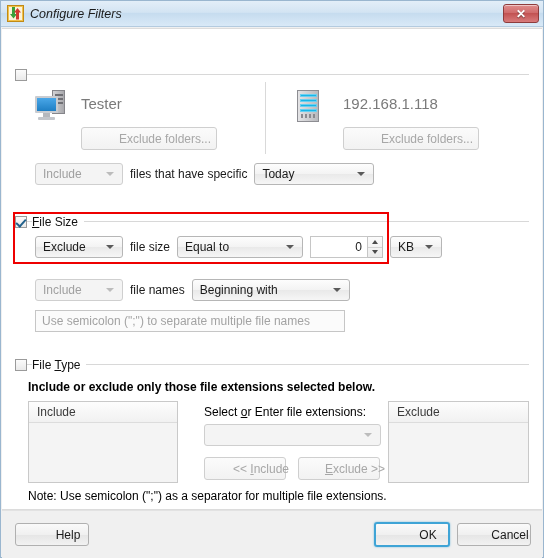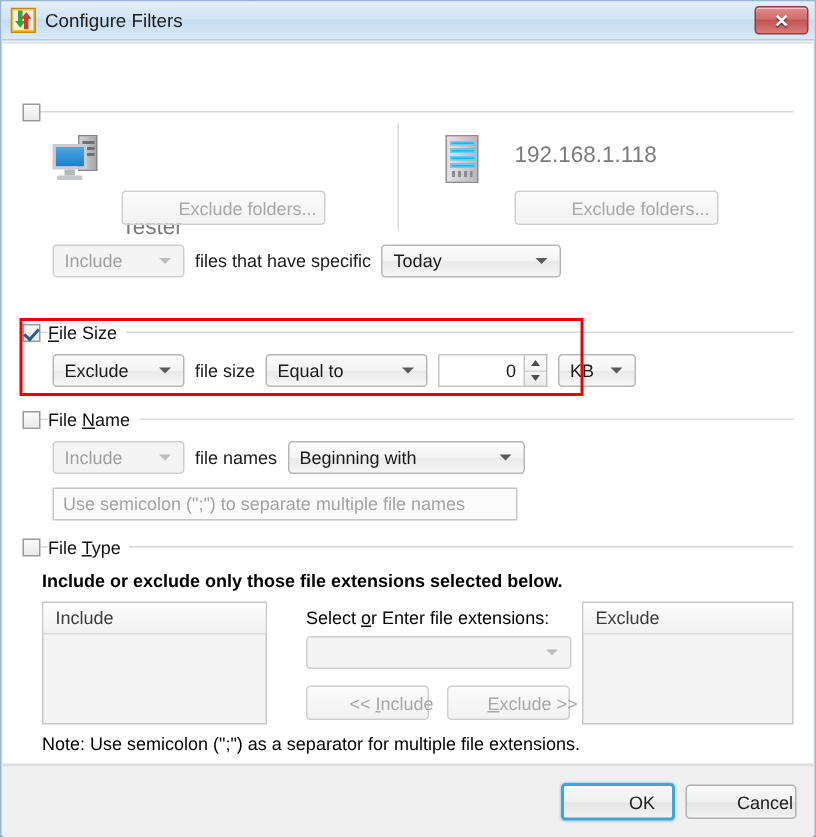--- a/index.html
+++ b/index.html
@@ -41,20 +41,21 @@
   .title-icon {
     width: 17px; height: 17px;
     position: relative;
     margin-right: 6px;
     flex: 0 0 auto;
   }
   .title-text {
     font-size: 12.5px;
     color: #1b1b1b;
     white-space: nowrap;
+    font-style: italic;
   }
   .close-btn {
     position: absolute;
     right: 4px;
     top: 3px;
     width: 36px;
     height: 19px;
     box-sizing: border-box;
     border: 1px solid #8e3c3c;
     border-radius: 3px;
@@ -414,21 +415,21 @@
         <div class="cb"></div>
       </div>
       <div class="group-body" style="height:72px;">
 
         <div class="pc-icon" style="left:20px; top:8px;">
           <div class="pc-tower"></div>
           <div class="pc-mon"></div>
           <div class="pc-stand"></div>
           <div class="pc-base"></div>
         </div>
-        <div class="host-name" style="left:66px; top:13px;margin-top:48px;">Tester</div>
+        <div class="host-name" style="left:66px; top:13px;">Tester</div>
         <div class="btn disabled" style="position:absolute; left:66px; top:45px; width:136px;">
           <span>Exclude folders...</span>
         </div>
 
         <div class="vsep" style="left:250px; top:0px; height:72px;"></div>
 
         <div class="srv-icon" style="left:282px; top:8px;">
           <div class="srv-bay" style="top:3px;"></div>
           <div class="srv-bay" style="top:8px;"></div>
           <div class="srv-bay" style="top:13px;"></div>
@@ -468,21 +469,21 @@
       </div>
       <div class="group-body">
         <div class="row">
           <div class="combo" style="width:88px;">
             <span>Exclude</span>
             <span class="arrow"></span>
           </div>
           <div class="gap"></div>
           <div class="txt">file size</div>
           <div class="gap"></div>
-          <div class="combo" style="width:108px;">
+          <div class="combo" style="width:126px;">
             <span>Equal to</span>
             <span class="arrow"></span>
           </div>
           <div class="gap"></div>
           <div class="spin">
             <span>0</span>
           </div>
           <div class="spin-btns">
             <div></div>
             <div></div>
@@ -492,25 +493,20 @@
             <span>KB</span>
             <span class="arrow"></span>
           </div>
         </div>
       </div>
     </div>
 
     <div class="highlight" style="left:11px; top:183px; width:376px; height:52px;"></div>
 
     <div class="group" style="top:243px;">
-      <div class="group-header">
-        <div class="group-line"></div>
-        <div class="cb"></div>
-        <div class="group-label"><span>File </span><u>N</u><span>ame</span></div>
-      </div>
       <div class="group-body">
         <div class="row">
           <div class="combo disabled" style="width:88px;">
             <span>Include</span>
             <span class="arrow"></span>
           </div>
           <div class="gap"></div>
           <div class="txt">file names</div>
           <div class="gap"></div>
           <div class="combo" style="width:158px;">
@@ -556,20 +552,23 @@
           <div class="listbox-header">Exclude</div>
         </div>
 
         <div class="txt" style="position:absolute; left:13px; top:117px;">Note: Use semicolon (";") as a separator for multiple file extensions.</div>
       </div>
     </div>
 
   </div>
 
   <div class="footer">
+    <div class="btn" style="position:absolute; left:13px; top:12px; width:74px;">
+      <span>Help</span>
+    </div>
     <div class="btn default" style="position:absolute; left:372px; top:11px; width:76px; height:25px;">
       <span>OK</span>
     </div>
     <div class="btn" style="position:absolute; left:455px; top:12px; width:74px;justify-content:center;">
       <span>Cancel</span>
     </div>
   </div>
 
 </div>
 

